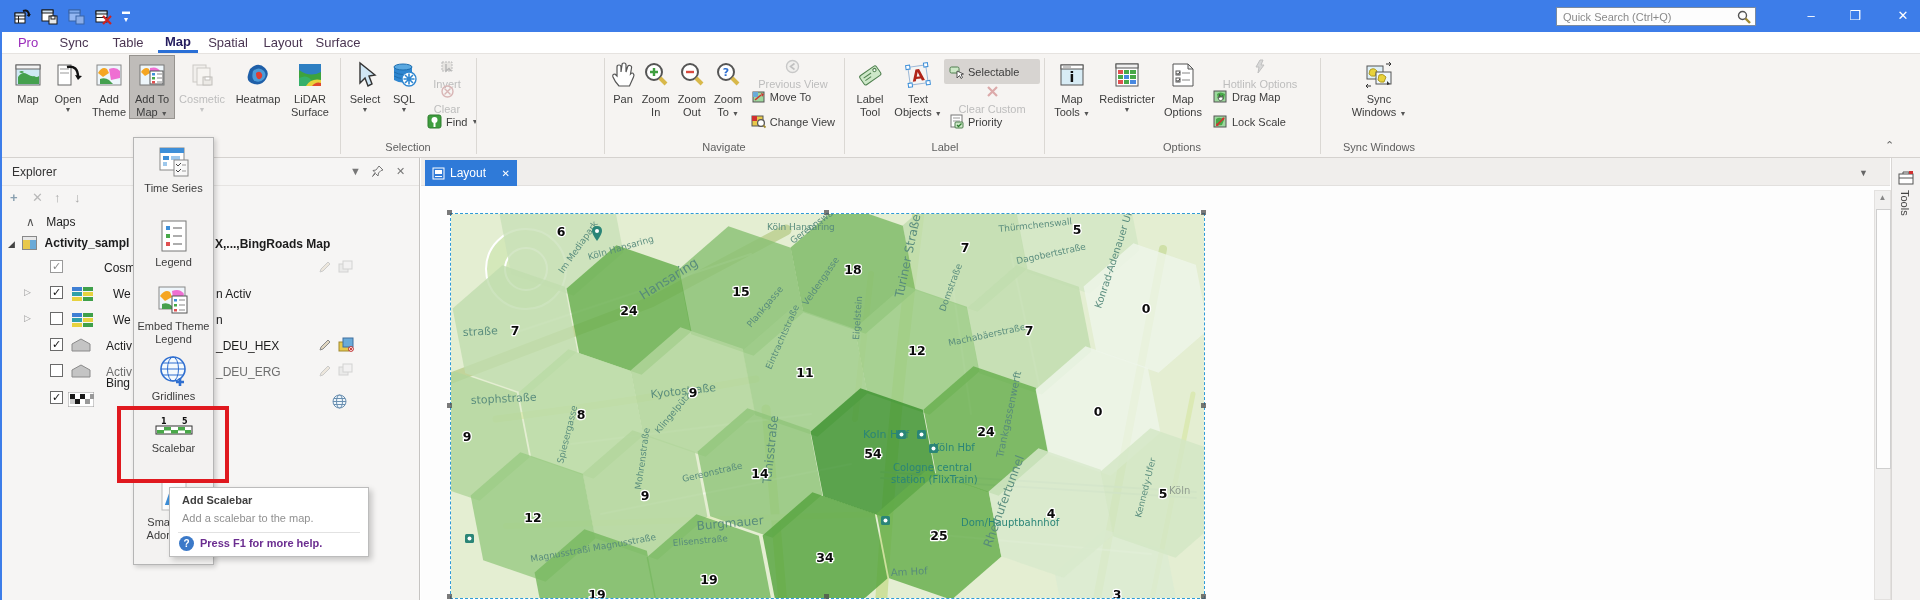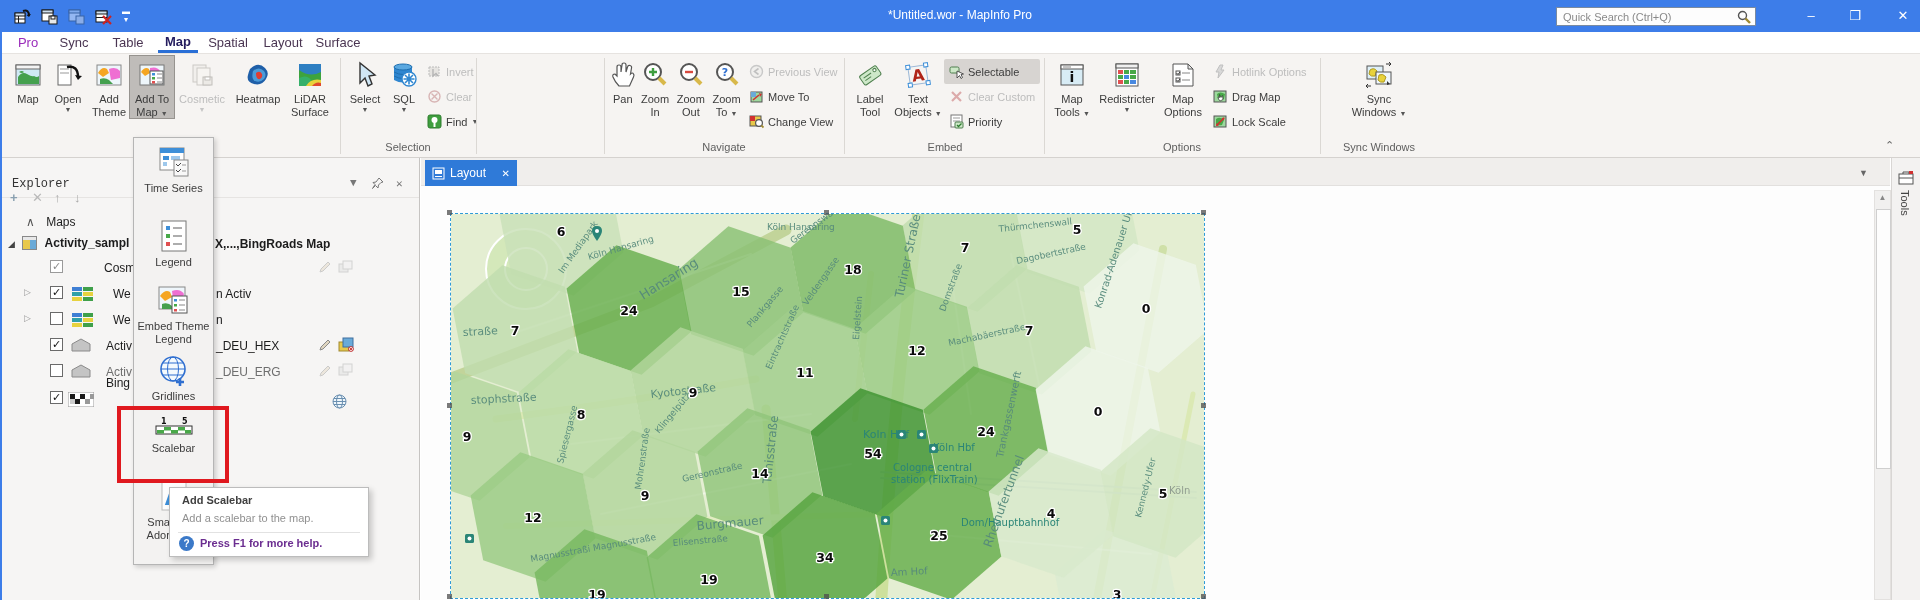--- a/index.html
+++ b/index.html
@@ -29,30 +29,30 @@
           border-bottom:1px solid #d5d2cf;box-sizing:border-box;}
   .rgroup{position:absolute;top:2px;height:100px;}
   .rrow{display:flex;align-items:flex-start;height:82px;}
   .rglabel{position:absolute;bottom:3px;left:0;right:0;text-align:center;font-size:11px;color:#5f5f5f;}
   .rsep{position:absolute;top:4px;width:1px;height:96px;background:#dbd8d4;}
   .rbtn{display:flex;flex-direction:column;align-items:center;padding-top:4px;box-sizing:border-box;}
   .rbtn .ric{height:30px;display:flex;align-items:center;justify-content:center;}
   .rlbl{font-size:11px;line-height:12.5px;color:#3c3c3c;text-align:center;margin-top:3px;}
   .arr{font-size:7px;color:#555;line-height:7px;}
   .pressed{background:#bfbcb9;outline:1px solid #96938f;}
-  .dis .rlbl, .dis{color:#bdbdbd;}
+  .dis .rlbl, .dis{color:#bdbdbd;flex-direction:column;}
   .scol{display:flex;flex-direction:column;justify-content:flex-start;padding-top:3px;}
   .srow{display:flex;align-items:center;gap:4px;height:25px;font-size:11px;color:#3c3c3c;
         padding:0 5px;white-space:nowrap;}
   .srow.dis{color:#bdbdbd;}
   .srow.hl{background:#d7d4d1;border-radius:2px;}
   .collapse-chev{left:1893px;top:138px;font-size:11px;color:#666;}
   
   #explorer{left:0;top:158px;width:420px;height:442px;background:#f6f5f4;border-right:1px solid #c6c4c2;box-sizing:border-box;}
-  .exp-head{position:absolute;left:0;top:12px;width:100%;height:28px;border-bottom:1px solid #e6e4e2;box-sizing:border-box;font-family:Liberation Mono, monospace;}
+  .exp-head{position:absolute;left:0;top:0;width:100%;height:28px;border-bottom:1px solid #e6e4e2;box-sizing:border-box;}
   .exp-title{position:absolute;left:12px;top:7px;font-size:12px;color:#333;}
   .ehbtn{position:absolute;top:7px;color:#777;font-size:11px;}
   .srchbar{position:absolute;left:0;top:28px;width:100%;height:28px;}
   .sicon{position:absolute;top:4px;font-size:13px;}
   .srchbox{position:absolute;left:90px;top:2px;width:320px;height:21px;background:#fff;border:1px solid #a0a0a0;
            box-sizing:border-box;display:flex;align-items:center;padding:0 3px;}
   .srchbox input{flex:1;border:none;outline:none;font-size:11px;font-family:"Liberation Sans",sans-serif;min-width:0;}
   .srchbox input::placeholder{font-style:italic;color:#777;}
   .trow{position:absolute;font-size:12px;color:#1c1c1c;white-space:nowrap;}
   .clip{overflow:hidden;display:inline-block;vertical-align:bottom;}
@@ -89,21 +89,20 @@
   #toolstrip{left:1891px;top:158px;width:29px;height:442px;background:#f3f2f1;border-left:1px solid #d8d6d4;box-sizing:border-box;}
   .tools-label{position:absolute;left:7px;top:32px;writing-mode:vertical-rl;font-size:11px;color:#444;}
   #winborder{left:0;top:32px;width:2px;height:568px;background:#3d7de9;z-index:90;}
   svg{display:block;}
   text{font-family:"DejaVu Sans",sans-serif;}
 </style>
 </head>
 <body>
 
 <div class="abs" id="titlebar">
-  <div class="abs title-text">*Untitled.wor - MapInfo Pro</div>
   <div class="abs qat">
     <span>
         <svg width="17" height="17" viewBox="0 0 17 17">
           <rect x="1" y="5" width="10" height="10" fill="#fff" stroke="#1a1a1a"></rect>
           <rect x="1" y="5" width="10" height="3" fill="#cfe0f0" stroke="#1a1a1a"></rect>
           <line x1="4.5" y1="8" x2="4.5" y2="15" stroke="#1a1a1a"></line>
           <line x1="1" y1="11" x2="11" y2="11" stroke="#1a1a1a"></line>
           <path d="M9 3 q6 -2 6 5" fill="none" stroke="#111" stroke-width="2"></path>
           <path d="M12.5 7 l2.5 2 l2 -3 z" fill="#111"></path>
         </svg>
@@ -446,21 +445,21 @@
                 <line x1="4" y1="4" x2="11" y2="4" stroke="#999"></line>
                 <line x1="4" y1="7" x2="11" y2="7" stroke="#999"></line>
                 <rect x="6" y="8" width="8" height="6" rx="1" fill="#cde8c8" stroke="#4e7f4e"></rect>
                 <path d="M8 11 l1.5 1.5 l3 -3" fill="none" stroke="#2e7d2e" stroke-width="1.3"></path>
               </svg>
             </span>
           <span>Priority</span>
         </div>
       </div>
     </div>
-    <div class="rglabel">Embed</div>
+    <div class="rglabel">Label</div>
   </div>
   <div class="rsep" style="left:1044px"></div>
 
   <div class="rgroup" style="left:1048px;width:268px">
     <div class="rrow">
       <div class="rbtn" style="width:48px">
         <span class="ric">
             <svg width="28" height="28" viewBox="0 0 28 28">
               <rect x="3" y="4" width="22" height="20" fill="#d8ecf5" stroke="#555"></rect>
               <rect x="3" y="4" width="22" height="4" fill="#fff" stroke="#555"></rect>

